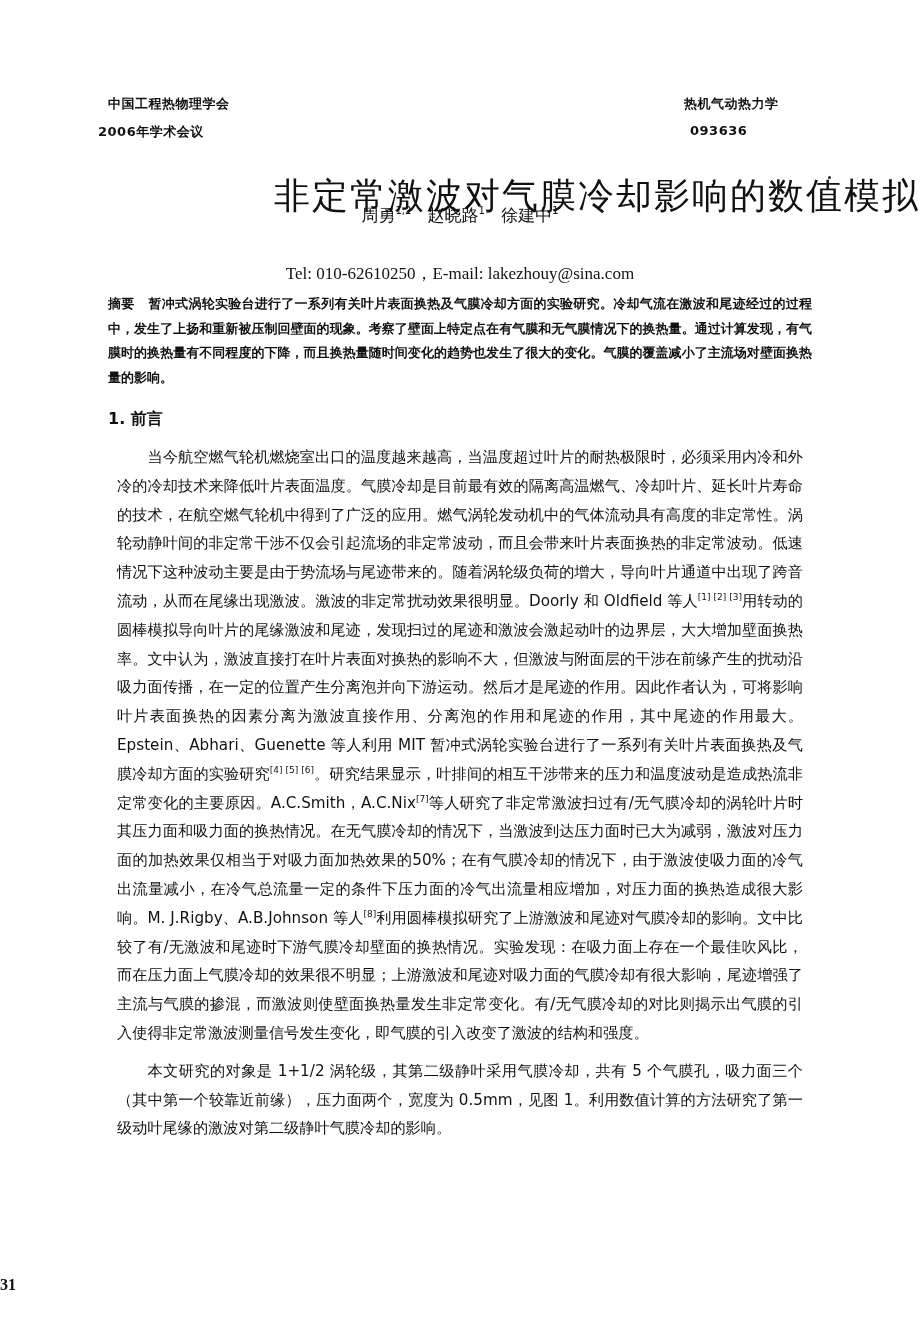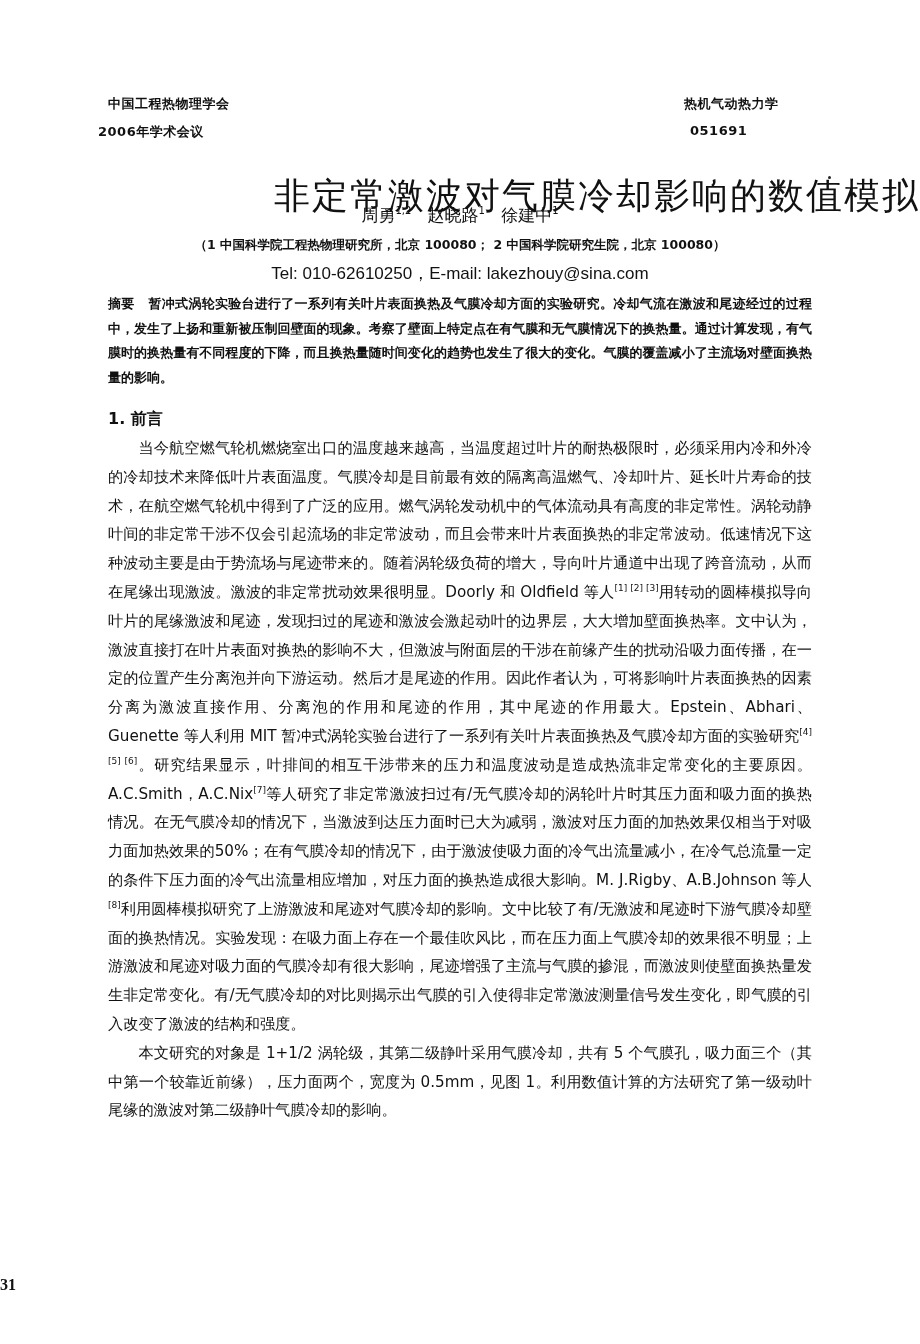--- a/index.html
+++ b/index.html
@@ -7,50 +7,49 @@
   .page { position: absolute; left: 0; top: 0; width: 812px; height: 1344px; }
   .hdr { position: absolute; font-family: "DejaVu Sans", sans-serif; font-weight: bold; font-size: 13px; letter-spacing: 0.5px; }
   .hdr-l1 { left: 108px; top: 95px; }
   .hdr-l2 { left: 98px; top: 123px; }
   .hdr-r1 { left: 684px; top: 95px; }
   .hdr-r2 { left: 690px; top: 123px; }
   .title { position: absolute; left: 0; width: 920px; top: 148px; text-align: right; font-family: "DejaVu Serif", serif; font-size: 36px; letter-spacing: 2px; font-weight: normal; }
   .authors { position: absolute; left: 0; width: 920px; top: 204px; text-align: center; font-size: 17px; font-family: "DejaVu Sans", sans-serif; }
   .authors sup { font-size: 10px; }
   .affil { position: absolute; left: 0; width: 920px; top: 237px; text-align: center; font-size: 12.5px; font-family: "DejaVu Sans", sans-serif; font-weight: bold; }
-  .contact { position: absolute; left: 0; width: 920px; top: 262px; text-align: center; font-size: 17px; font-family: Liberation Sans, sans-serif; }
+  .contact { position: absolute; left: 0; width: 920px; top: 262px; text-align: center; font-size: 17px; font-family: Liberation Serif, serif; }
   .abstract { position: absolute; left: 108px; width: 704px; top: 292px; font-size: 13px; line-height: 24.5px; font-family: "DejaVu Sans", sans-serif; font-weight: bold; text-align: justify; }
   .abstract .label { margin-right: 14px; }
   .section-h { position: absolute; left: 108px; top: 409px; font-size: 16px; font-family: "DejaVu Sans", sans-serif; font-weight: bold; }
   .body { position: absolute; left: 108px; width: 704px; top: 434px; font-size: 15.2px; line-height: 28.8px; font-family: "DejaVu Sans", sans-serif; text-align: justify; }
-  .body p { margin: 0; text-indent: 2em; }
+  .body p { margin: 9px; text-indent: 2em; }
   .body sup { font-size: 9px; line-height: 0; }
   .pagenum { position: absolute; left: 0; width: 920px; top: 1276px; text-align: left; font-size: 16px; font-weight: bold; font-family: "Liberation Serif", serif; }
   .speck { position: absolute; width: 3px; height: 3px; background: #222; border-radius: 50%; }
 </style>
 </head>
 <body>
 
 <div class="page">
 
   <div class="hdr hdr-l1">中国工程热物理学会</div>
   <div class="hdr hdr-l2">2006年学术会议</div>
   <div class="hdr hdr-r1">热机气动热力学</div>
-  <div class="hdr hdr-r2">051691</div>
+  <div class="hdr hdr-r2">093636</div>
 
   <h1 class="title">非定常激波对气膜冷却影响的数值模拟</h1>
   <span class="speck" style="left:828px; top:176px;"></span>
 
   <div class="authors">
     <span>周勇</span><sup>1,2</sup>
     &nbsp;&nbsp;<span>赵晓路</span><sup>1</sup>
     &nbsp;&nbsp;<span>徐建中</span><sup>1</sup>
   </div>
 
-  <div class="affil">（1 中国科学院工程热物理研究所，北京 100080； 2 中国科学院研究生院，北京 100080）</div>
   <div class="contact">Tel: 010-62610250，E-mail: lakezhouy@sina.com</div>
 
   <div class="abstract">
     <span class="label">摘要</span><span>暂冲式涡轮实验台进行了一系列有关叶片表面换热及气膜冷却方面的实验研究。冷却气流在激波和尾迹经过的过程中，发生了上扬和重新被压制回壁面的现象。考察了壁面上特定点在有气膜和无气膜情况下的换热量。通过计算发现，有气膜时的换热量有不同程度的下降，而且换热量随时间变化的趋势也发生了很大的变化。气膜的覆盖减小了主流场对壁面换热量的影响。</span>
   </div>
 
   <div class="section-h">
     <span>1.</span>&nbsp;<span>前言</span>
   </div>
 

